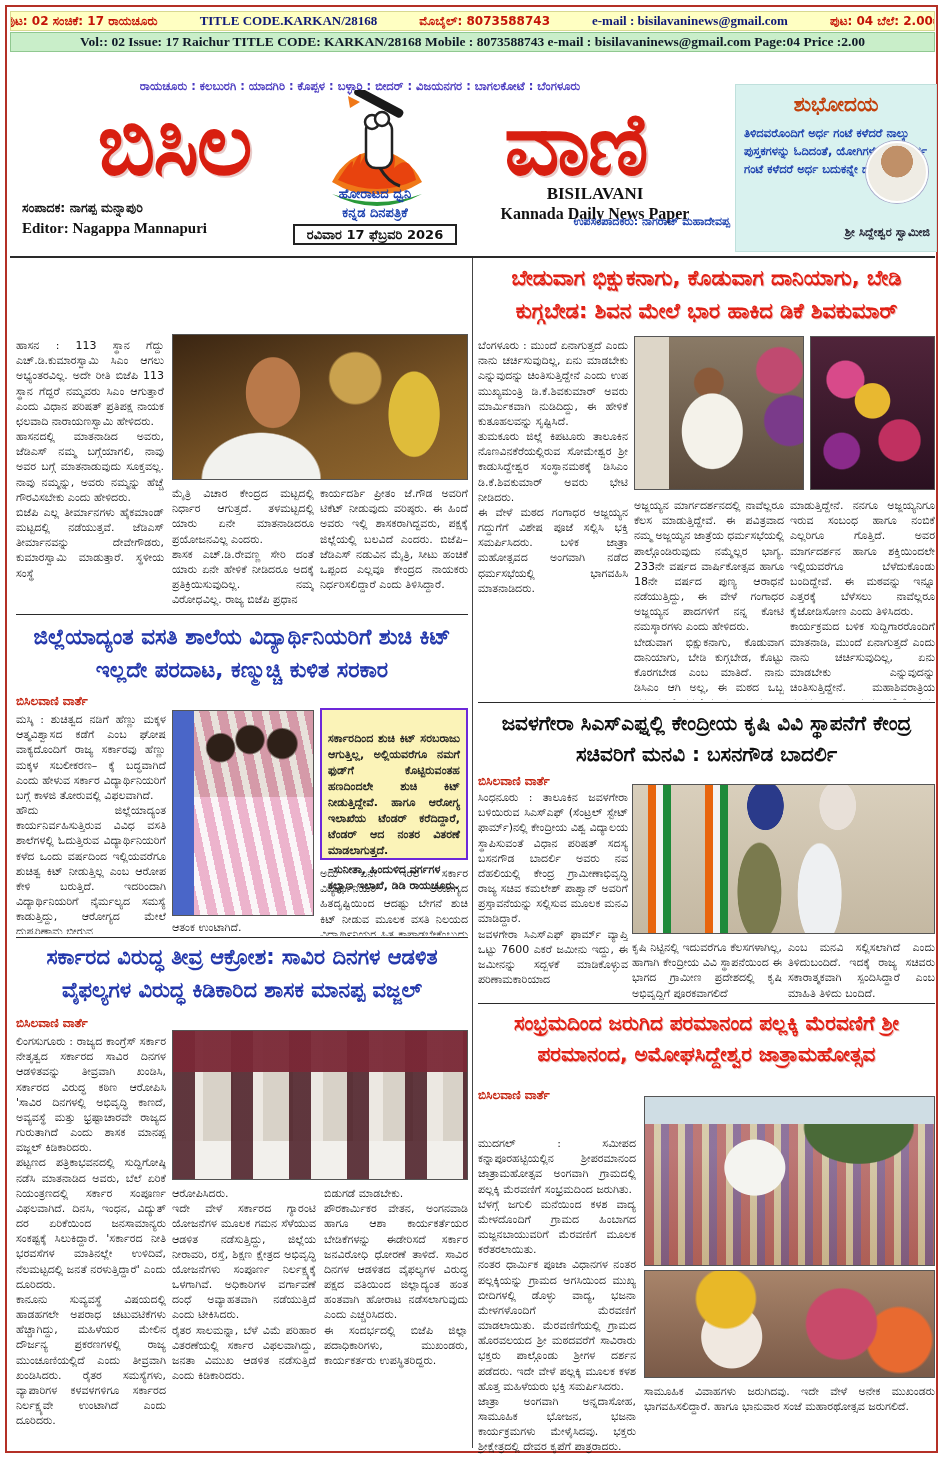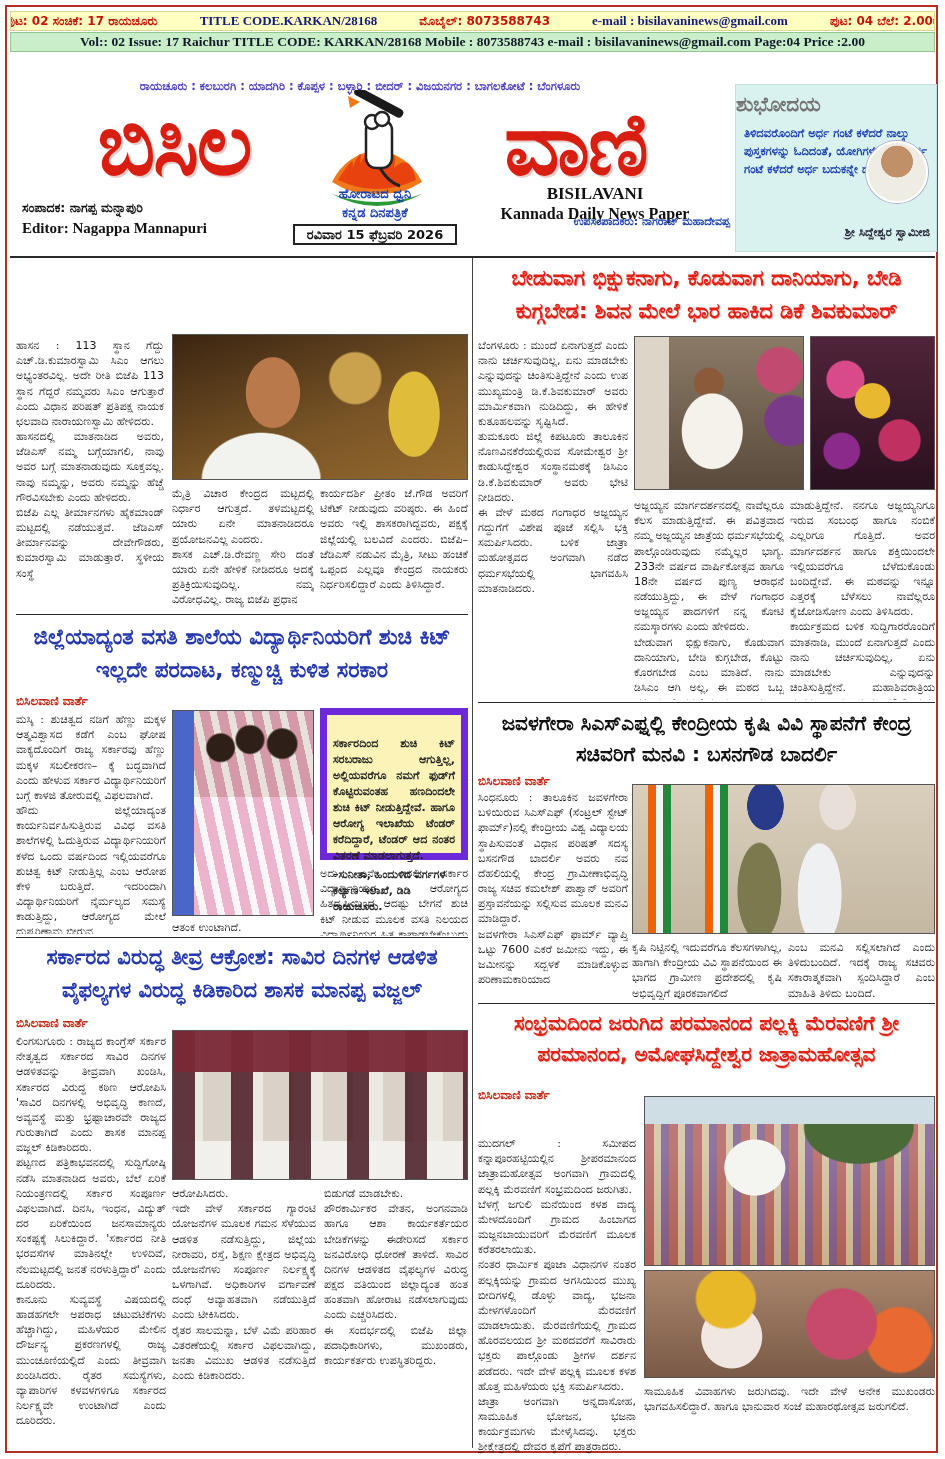--- a/index.html
+++ b/index.html
@@ -21,21 +21,21 @@
   #datebox{left:293px;top:224px;width:164px;height:21px;border:2px solid #222;display:flex;
            align-items:center;justify-content:center;font-weight:bold;font-size:13px;color:#111;}
   .ed-kn{font-size:12.5px;font-weight:bold;color:#111;}
   .ed-en{font-size:15px;font-weight:bold;color:#111;font-family:"Liberation Serif",serif;}
   #name-en{left:470px;top:184px;width:250px;text-align:center;font-family:"Liberation Serif",serif;
            font-weight:bold;font-size:17px;color:#111;}
   #subtitle-en{left:455px;top:205px;width:280px;text-align:center;font-family:"Liberation Serif",serif;
            font-weight:bold;font-size:16px;color:#111;}
   #subeditor{left:460px;top:215px;width:270px;text-align:right;color:#1a3fae;font-weight:bold;font-size:11px;}
   #shub{left:735px;top:84px;width:202px;height:168px;background:#d9f2ef;border:1px solid #bfe0dc;}
-  #shub-title{left:0;top:7px;width:100%;font-size:20px;font-weight:900;color:#737373;}
+  #shub-title{left:0;top:7px;width:100%;text-align:center;font-size:20px;font-weight:900;color:#c2410c;}
   #shub-text{left:8px;top:40px;width:188px;font-size:11.5px;font-weight:bold;color:#1a3fae;
              line-height:1.55;white-space:pre-line;}
   #shub-author{left:8px;top:140px;width:186px;text-align:right;font-size:11.5px;font-weight:bold;color:#223;}
   #shub-photo{right:8px;top:56px;width:62px;height:62px;border-radius:50%;
        background:radial-gradient(circle at 50% 32%,#c09068 0 32%,#efece4 33% 100%);
        border:2px solid #fff;box-shadow:0 0 0 1px #aac;}
   .hr{background:#2a2a2a;height:2px;}
   .vr{background:#444;width:1px;}
   .headline{font-weight:900;text-align:center;line-height:1.55;}
   .hl-navy{color:#1a1678;font-size:22px;}
@@ -90,21 +90,21 @@
      radial-gradient(ellipse 90px 60px at 74% 18%,#4a6a38 0 60%,rgba(0,0,0,0) 62%),
      radial-gradient(ellipse 50px 46px at 38% 42%,#f4f4f0 0 60%,rgba(0,0,0,0) 62%),
      repeating-linear-gradient(90deg,rgba(192,80,80,.65) 0 9px,rgba(232,208,160,.65) 9px 16px,rgba(122,74,138,.65) 16px 24px),
      linear-gradient(180deg,#b8c4c0 30%,#8a7a60);}
   .ph-turban{background:
      radial-gradient(circle at 28% 26%,#e8b828 0 13%,rgba(0,0,0,0) 14%),
      radial-gradient(ellipse 50px 52px at 30% 62%,#f0e8e0 0 60%,rgba(0,0,0,0) 62%),
      radial-gradient(circle at 68% 50%,#c84a6a 0 17%,rgba(0,0,0,0) 18%),
      radial-gradient(circle at 88% 65%,#e86a30 0 12%,rgba(0,0,0,0) 13%),
      linear-gradient(180deg,#a8846a,#7a5a48);}
-  #quote-box{background:#fbf3b8;border:7px solid #6d28d9;padding:5px 6px;font-weight:bold;
+  #quote-box{background:#fbf3b8;border:2px solid #6d28d9;padding:5px 6px;font-weight:bold;
              font-size:11px;line-height:1.45;color:#222;text-align:justify;white-space:pre-line;}
   .quote-author{display:block;margin-top:4px;text-align:left;}
   #logo-wrap{left:322px;top:90px;width:110px;height:128px;}
 </style>
 </head>
 <body>
 
 <div id="page">
   <div class="abs" id="frame"></div>
 
@@ -133,21 +133,21 @@
       <rect x="30" y="8" width="54" height="9" rx="4" transform="rotate(28 57 12)" fill="#1a1a1a"></rect>
       <path d="M26 6 L38 12 L28 18 Z" fill="#f07818"></path>
       <path d="M58 78 Q66 92 78 96" stroke="#222" stroke-width="3" fill="none"></path>
     </svg>
   </div>
 
   <div class="abs ed-kn" style="left:22px;top:200px;">ಸಂಪಾದಕ: ನಾಗಪ್ಪ ಮನ್ನಾಪುರಿ</div>
   <div class="abs ed-en" style="left:22px;top:220px;">Editor: Nagappa Mannapuri</div>
   <div class="abs" id="tagline1" style="top:186px;">ಹೋರಾಟದ ಧ್ವನಿ</div>
   <div class="abs" id="tagline2" style="top:205px;">ಕನ್ನಡ ದಿನಪತ್ರಿಕೆ</div>
-  <div class="abs" id="datebox">ರವಿವಾರ 15 ಫೆಬ್ರವರಿ 2026</div>
+  <div class="abs" id="datebox">ರವಿವಾರ 17 ಫೆಬ್ರವರಿ 2026</div>
   <div class="abs" id="name-en">BISILAVANI</div>
   <div class="abs" id="subtitle-en">Kannada Daily News Paper</div>
   <div class="abs" id="subeditor">ಉಪಸಂಪಾದಕರು: ನಾಗರಾಜ್ ಮಹಾದೇವಪ್ಪ</div>
 
   <div class="abs" id="shub">
     <div class="abs" id="shub-title">ಶುಭೋದಯ</div>
     <div class="abs" id="shub-text">ತಿಳಿದವರೊಂದಿಗೆ ಅರ್ಧ ಗಂಟೆ ಕಳೆದರೆ ನಾಲ್ಕು ಪುಸ್ತಕಗಳನ್ನು ಓದಿದಂತೆ, ಯೋಗಿಗಳೊಂದಿಗೆ ಅರ್ಧ ಗಂಟೆ ಕಳೆದರೆ ಅರ್ಧ ಬದುಕನ್ನೇ ದಾಟಿದಂತೆ.</div>
     <div class="abs" id="shub-photo"></div>
     <div class="abs" id="shub-author">ಶ್ರೀ ಸಿದ್ದೇಶ್ವರ ಸ್ವಾಮೀಜಿ</div>
   </div>

